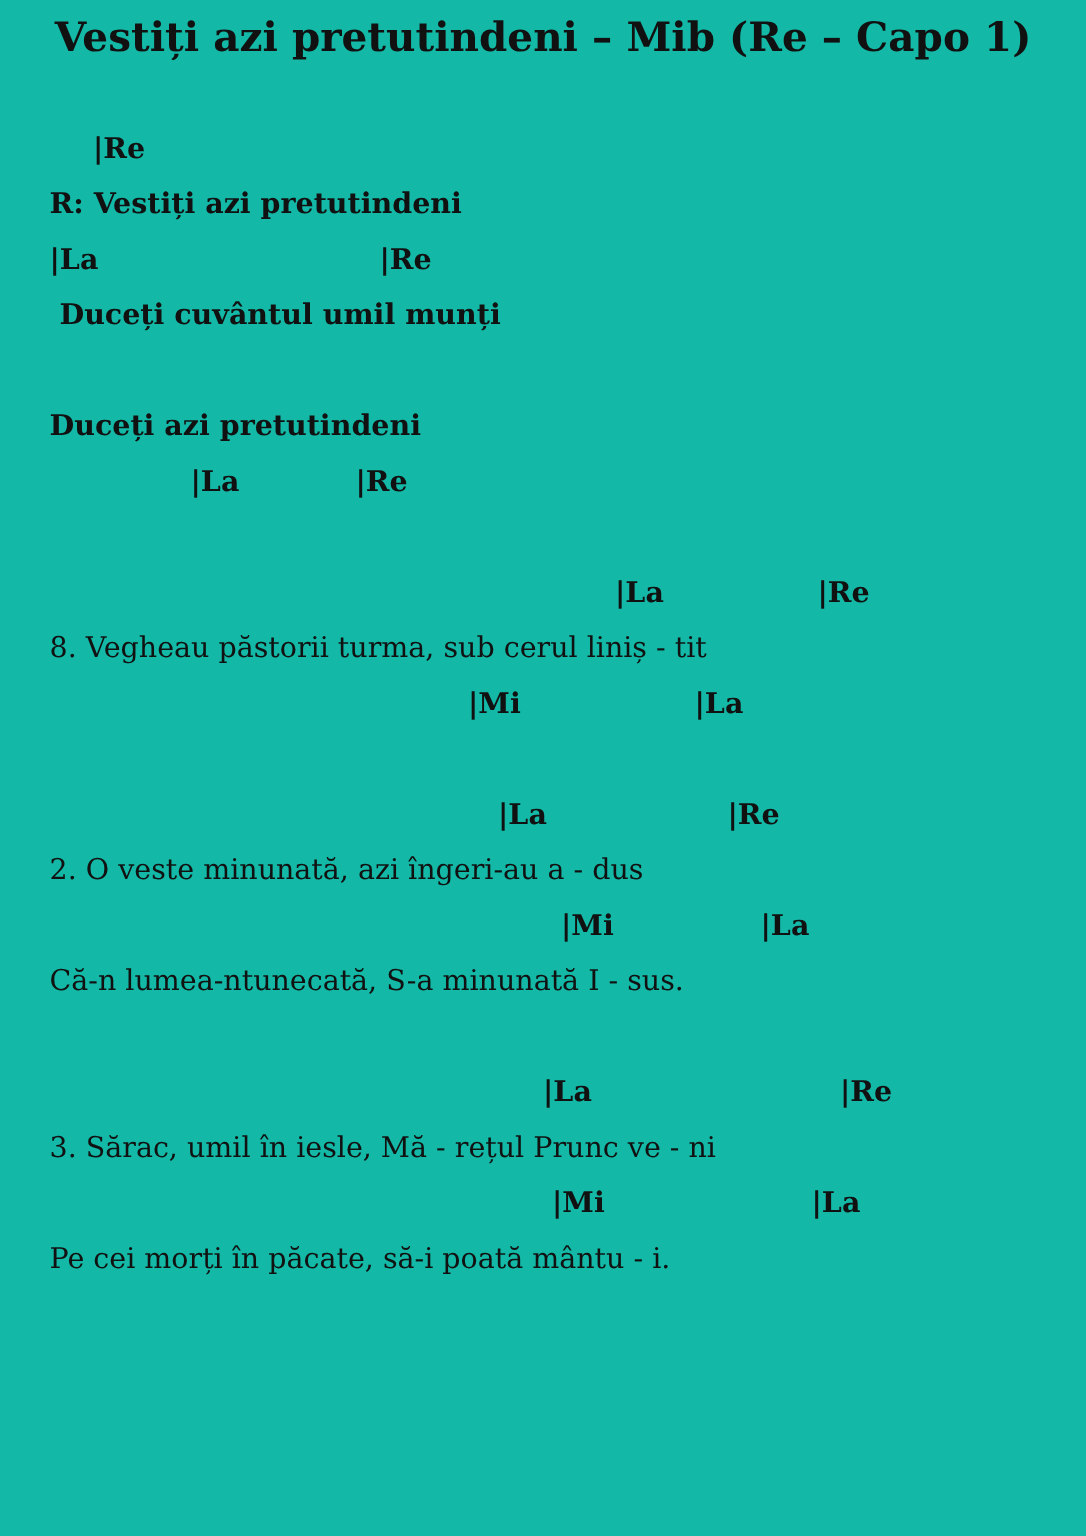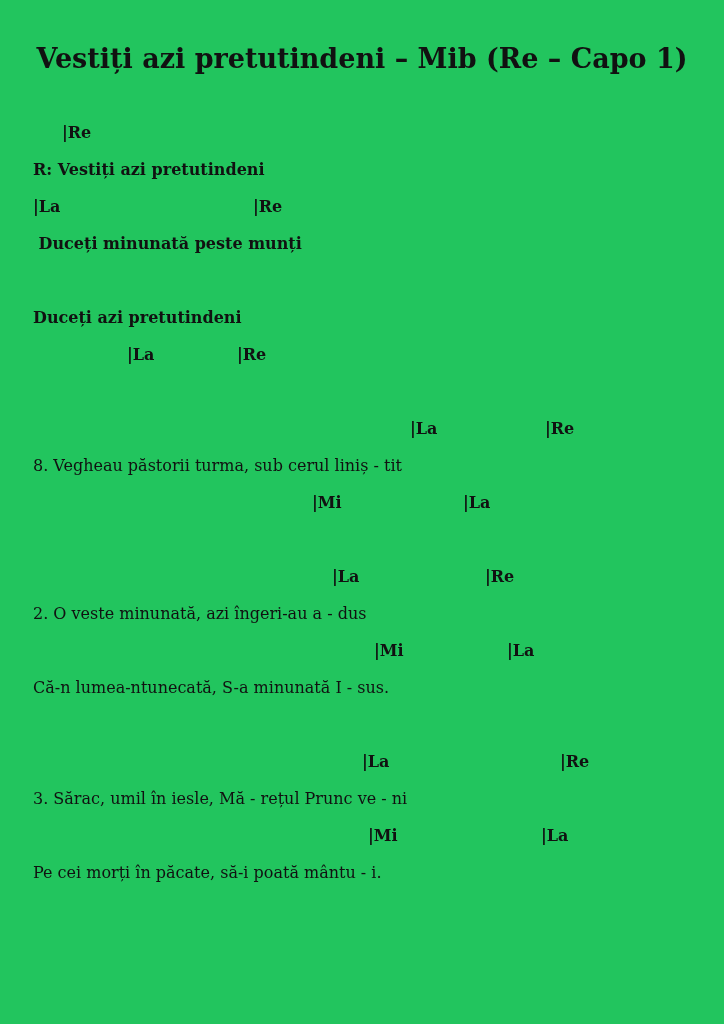--- a/index.html
+++ b/index.html
@@ -5,61 +5,61 @@
   html, body {
     margin: 0;
     padding: 0;
     background: #ffffff;
   }
   .page {
     position: relative;
     width: 724px;
     height: 1024px;
     margin: 0 auto;
-    background: #22c55e;
+    background: #14b8a6;
     color: #111111;
     font-family: "DejaVu Serif", serif;
     overflow: hidden;
     box-sizing: border-box;
-    padding-top: 40px;
+    padding-top: 7px;
   }
   .title {
     margin: 0 0 37px 0;
     font-size: 27px;
     font-weight: bold;
     line-height: 37px;
     text-align: center;
     white-space: pre;
   }
   .line {
     position: relative;
     height: 37px;
     line-height: 37px;
-    font-size: 16px;
+    font-size: 19px;
     white-space: pre;
   }
   .line.lyric { padding-left: 33px; }
   .line.bold  { font-weight: bold; }
   .line.chords { font-weight: bold; }
   .chord {
     position: absolute;
     top: 0;
     line-height: 37px;
   }
 </style>
 </head>
 <body>
 
 <main class="page">
   <h1 class="title">Vestiți azi pretutindeni – Mib (Re – Capo 1)</h1>
   <div id="song-lines">
       <div class="line chords"><span class="chord" style="left: 62px;">|Re</span></div>
       <div class="line lyric bold">R: Vestiți azi pretutindeni</div>
       <div class="line chords"><span class="chord" style="left: 33px;">|La</span><span class="chord" style="left: 253px;">|Re</span></div>
-      <div class="line lyric bold"> Duceți minunată peste munți</div>
+      <div class="line lyric bold"> Duceți cuvântul umil munți</div>
       <div class="line blank"></div>
       <div class="line lyric bold">Duceți azi pretutindeni</div>
       <div class="line chords"><span class="chord" style="left: 127px;">|La</span><span class="chord" style="left: 237px;">|Re</span></div>
       <div class="line blank"></div>
       <div class="line chords"><span class="chord" style="left: 410px;">|La</span><span class="chord" style="left: 545px;">|Re</span></div>
       <div class="line lyric">8. Vegheau păstorii turma, sub cerul liniș - tit</div>
       <div class="line chords"><span class="chord" style="left: 312px;">|Mi</span><span class="chord" style="left: 463px;">|La</span></div>
       <div class="line blank"></div>
       <div class="line chords"><span class="chord" style="left: 332px;">|La</span><span class="chord" style="left: 485px;">|Re</span></div>
       <div class="line lyric">2. O veste minunată, azi îngeri-au a - dus</div>

